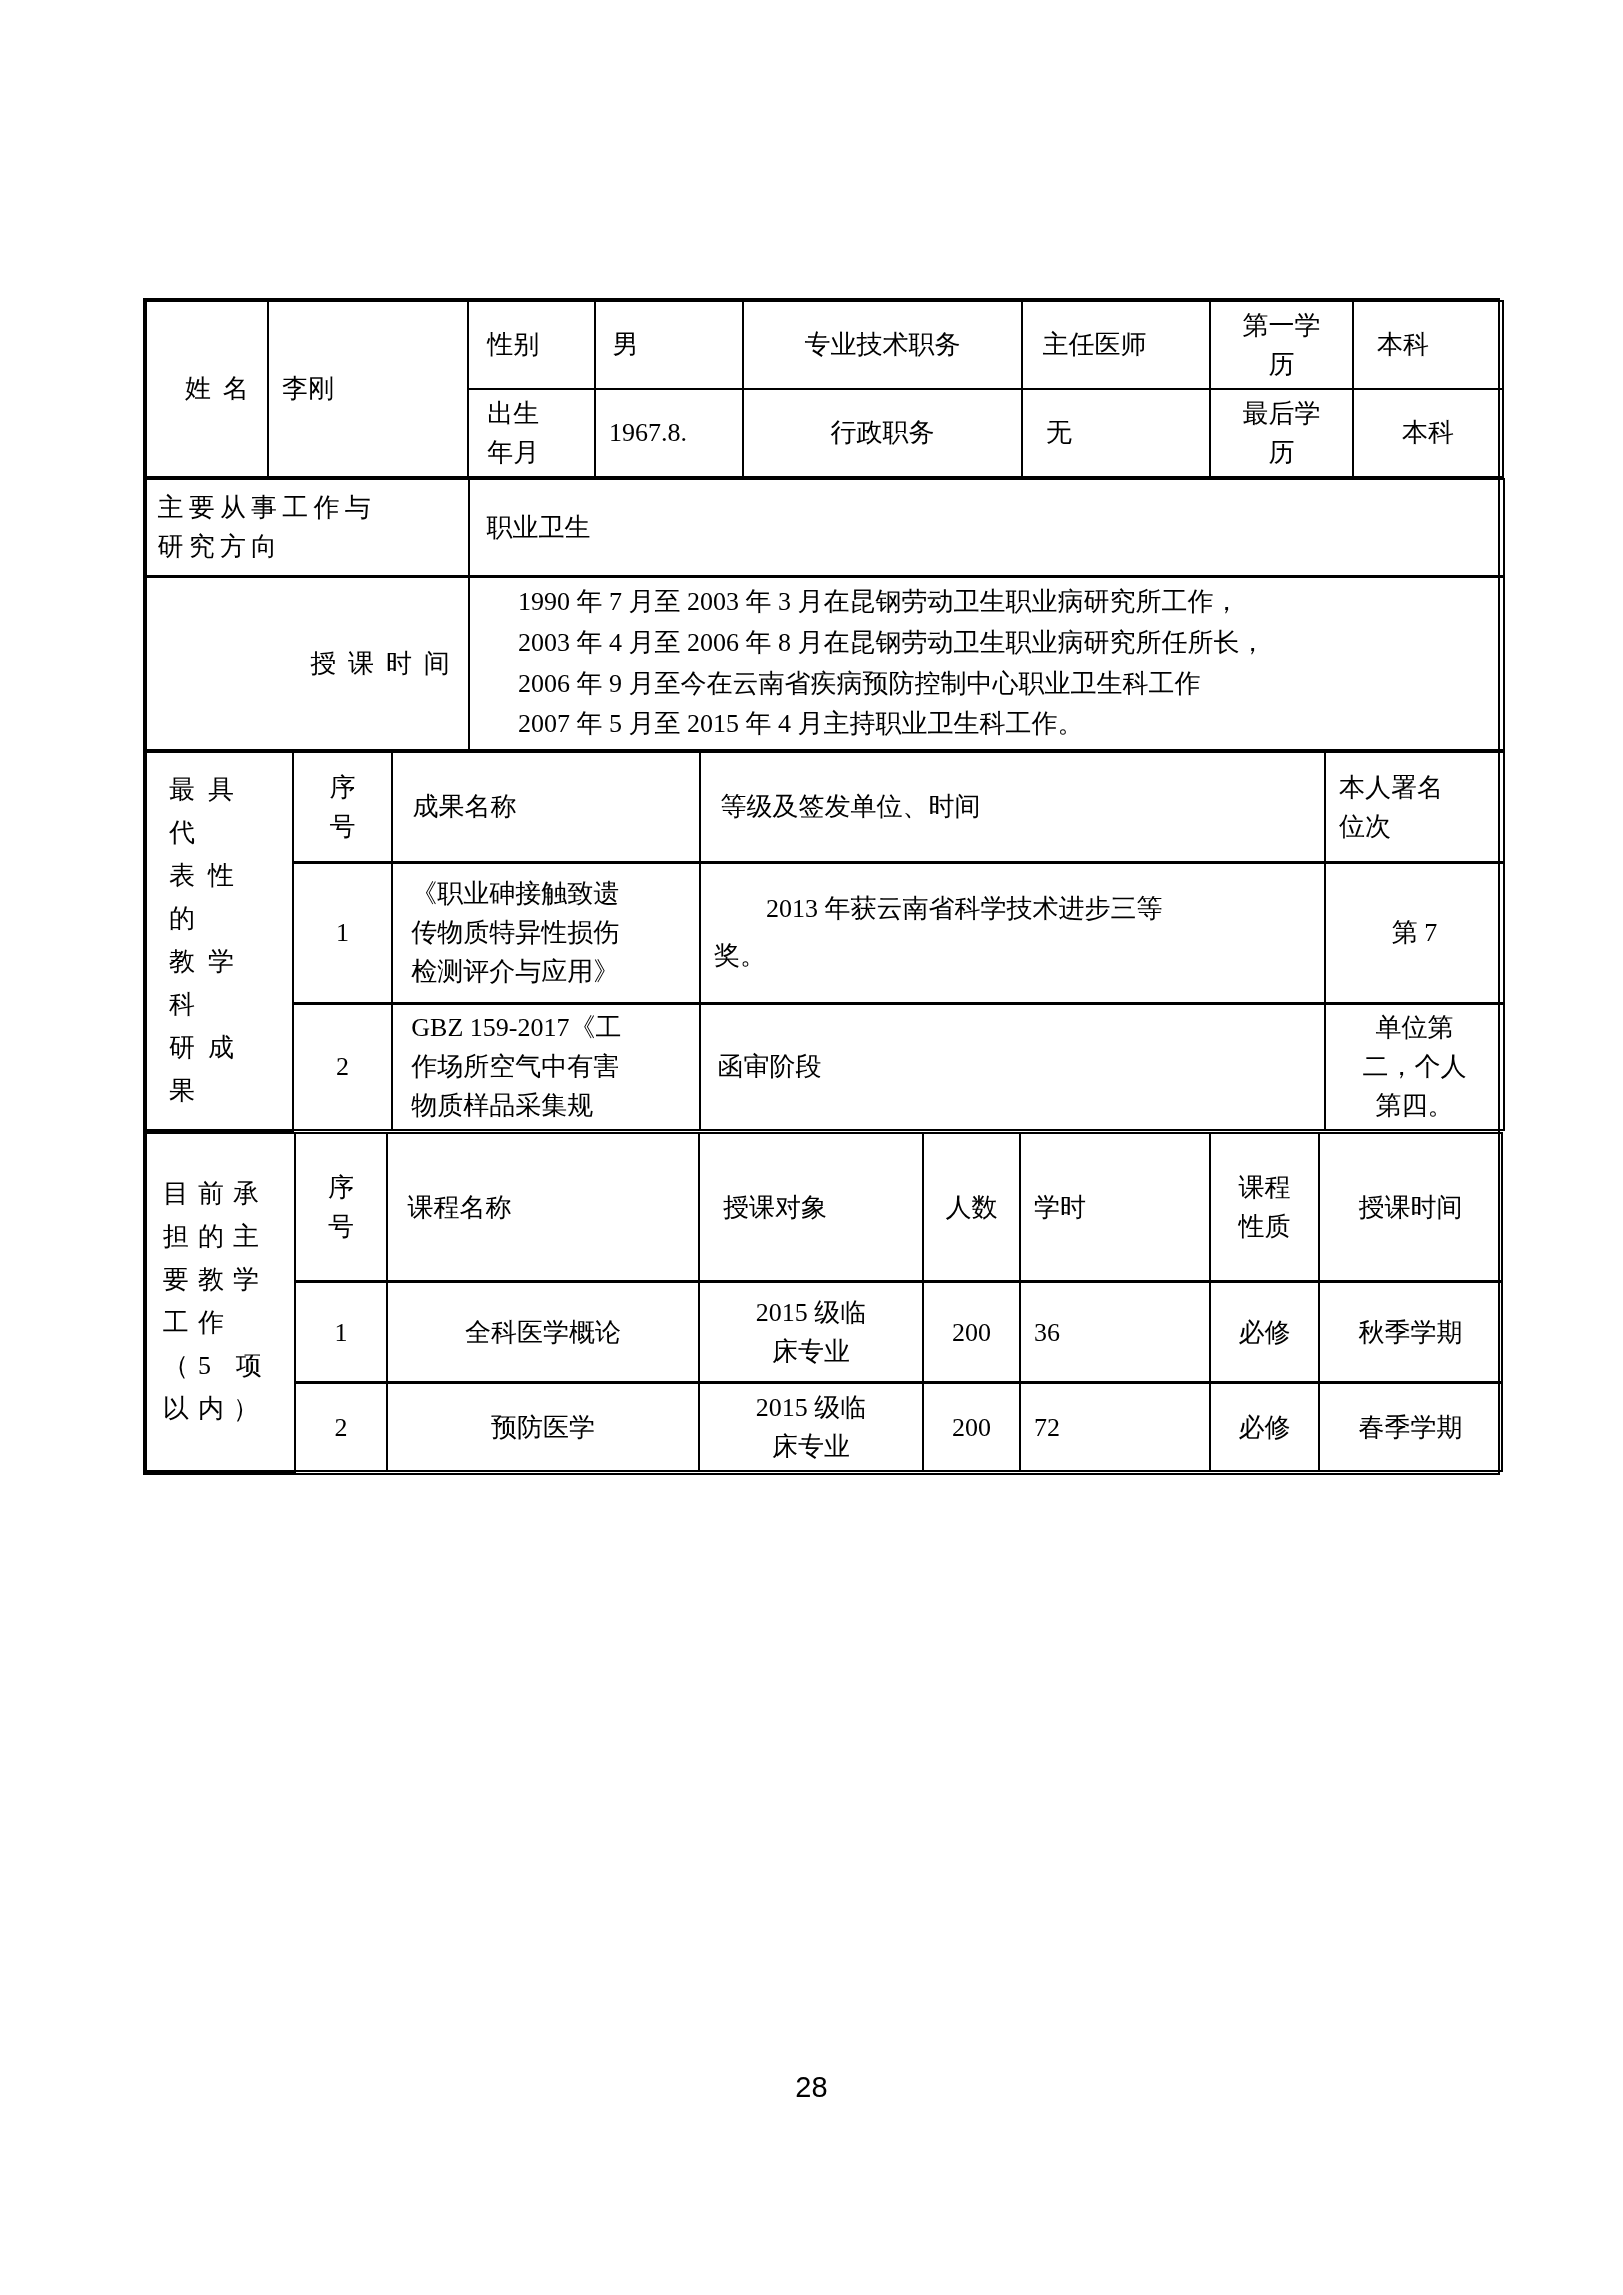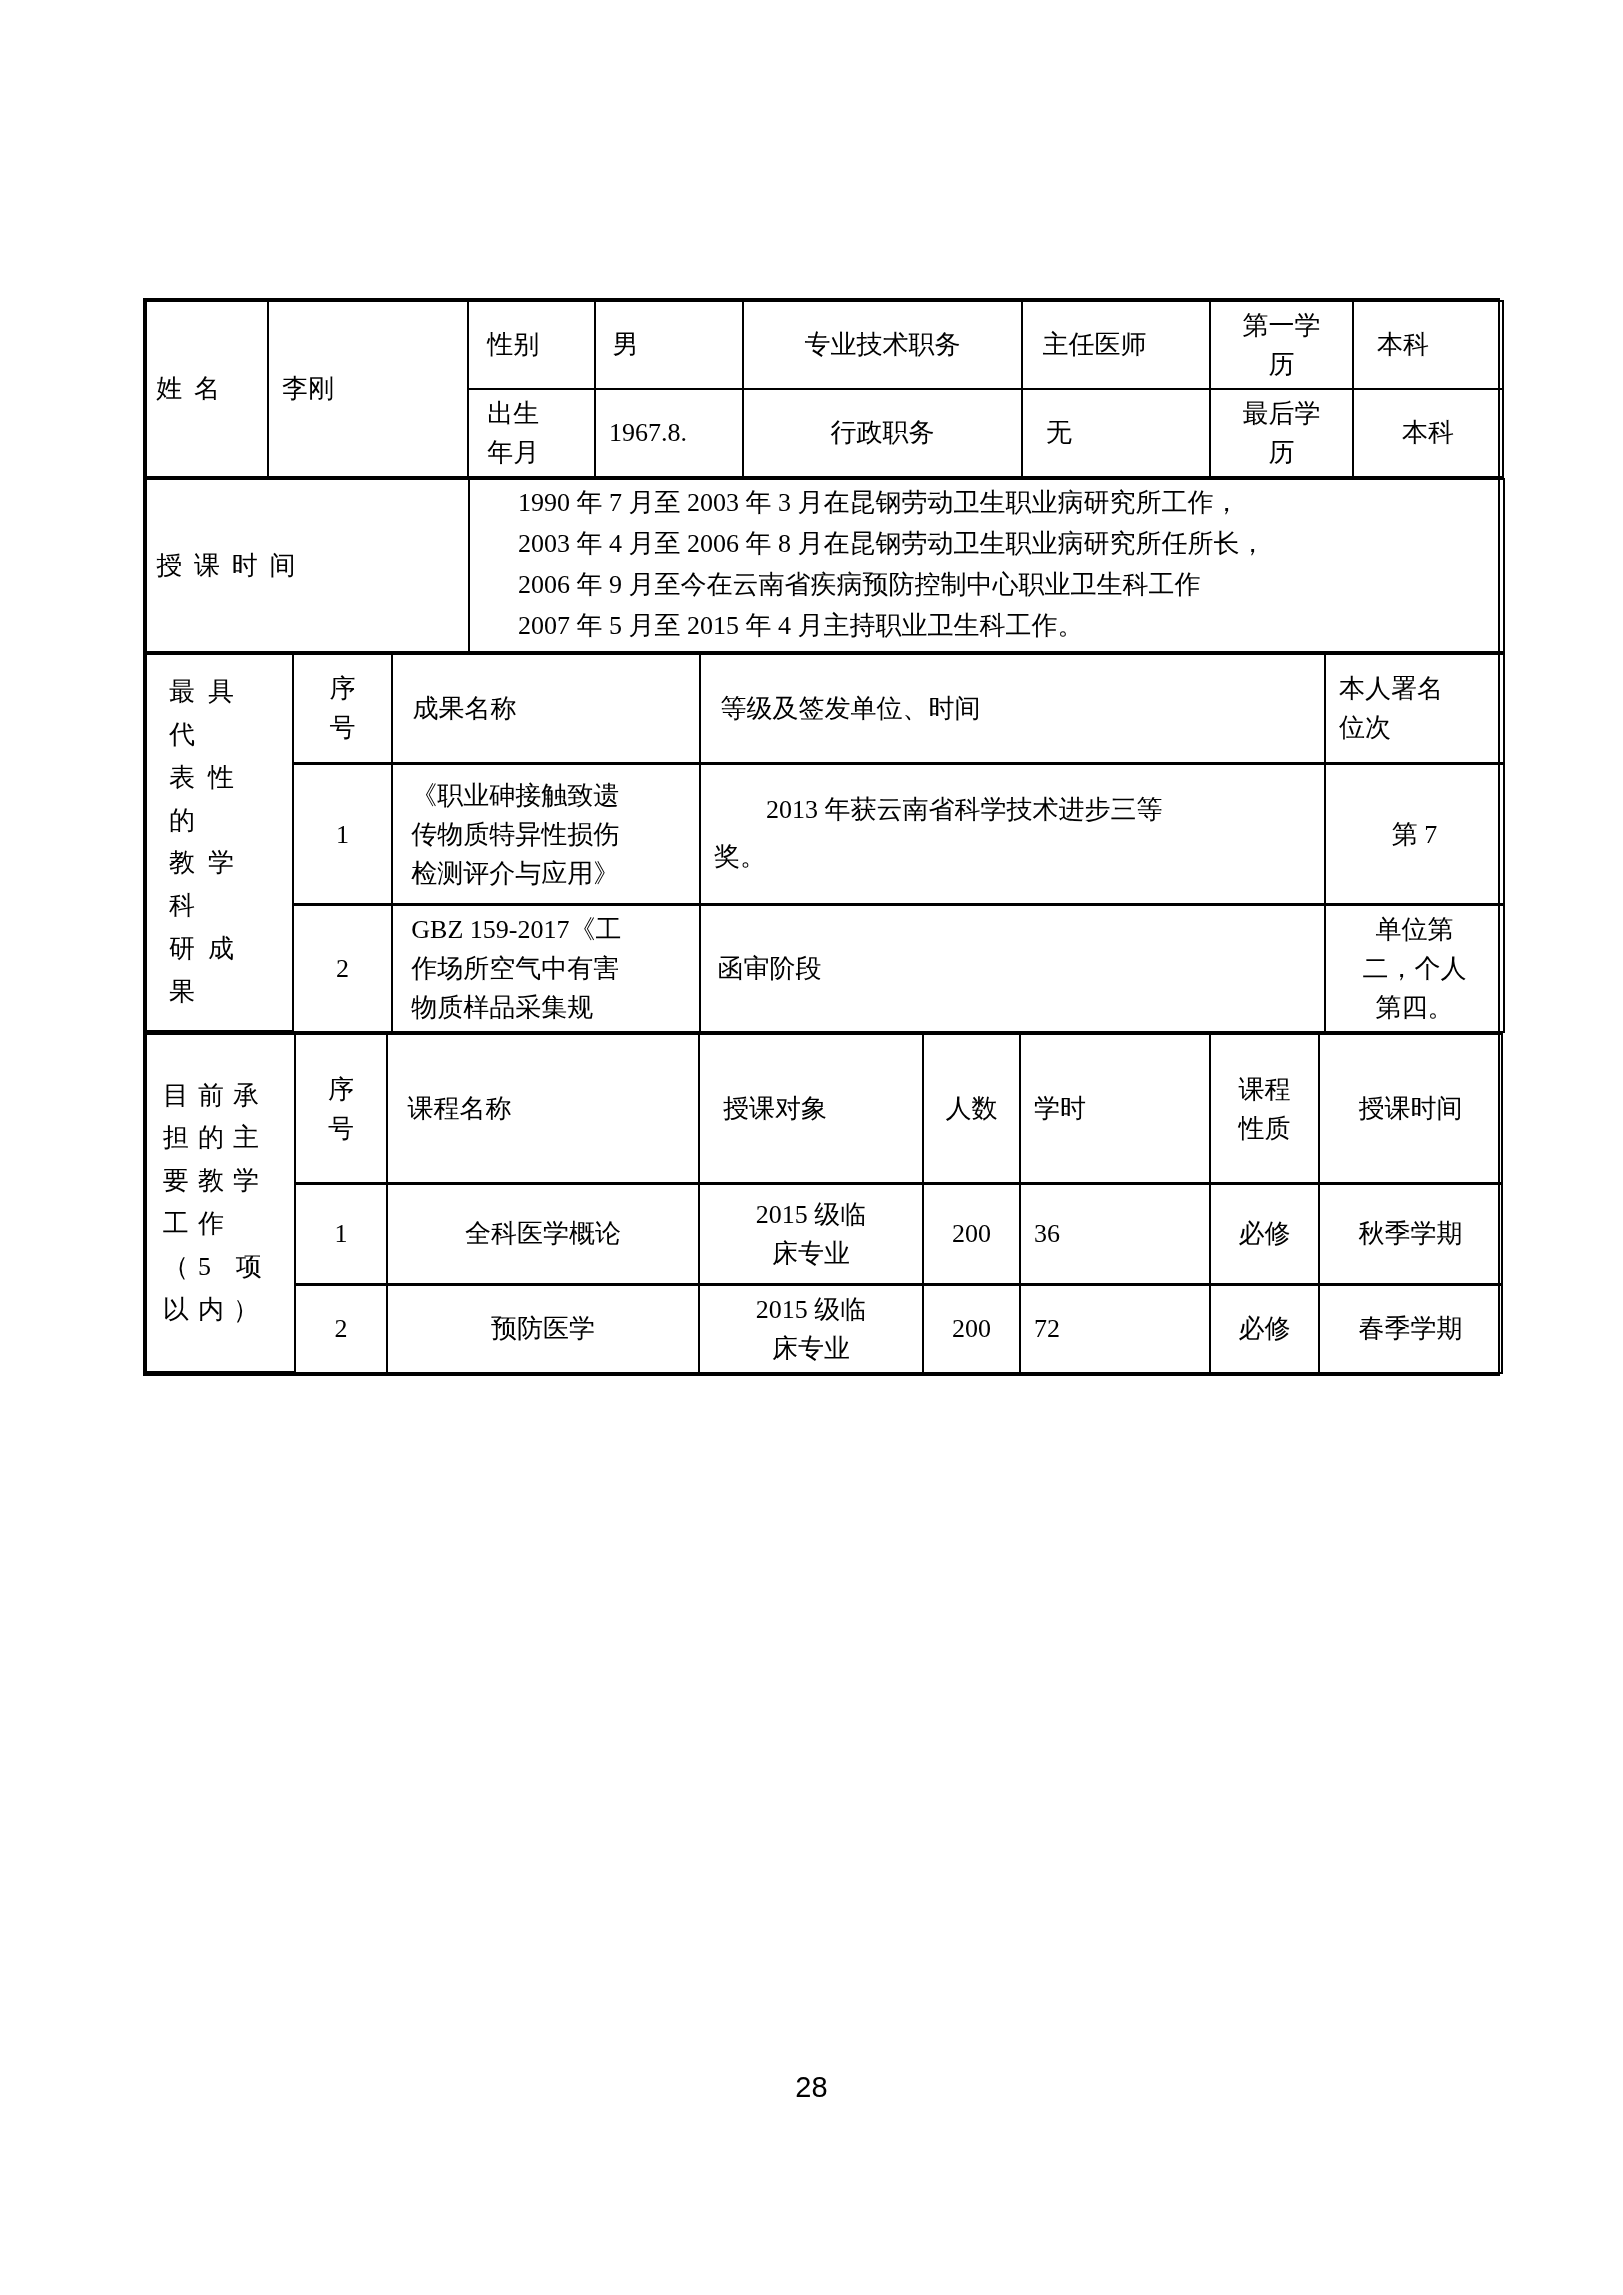--- a/index.html
+++ b/index.html
@@ -31,21 +31,21 @@
     text-align:left;
     padding:3.9px 6.5px;
     box-sizing:border-box;
     overflow:hidden;
     word-break:break-all;
   }
   tr.hb td{border-bottom-width:3.9px;}
   .ml{white-space:pre-line;}
   .c{text-align:center;}
   .lbl{letter-spacing:5.2px;padding-left:10.5px;}
-  .lbl-wide{letter-spacing:11.8px;padding-left:9.2px;}
+  .lbl-wide{letter-spacing:11.8px;padding-left:9.2px;text-align:right;}
   .seclbl{letter-spacing:13px;padding-left:22px;white-space:pre-line;line-height:1.65;}
   .pl20{padding-left:13px;}
   .pl25{padding-left:16.4px;}
   .pl28{padding-left:18.3px;}
   .pl30{padding-left:19.6px;}
   .pl35{padding-left:23px;}
   .resume{line-height:1.57;padding-left:48px;}
   .indent2{text-indent:2em;line-height:1.8;}
   .pagenum{
     position:absolute;
@@ -97,20 +97,25 @@
       </tr>
     </tbody>
       </table>
 
     <table>
       <colgroup>
         <col style="width:323px">
           <col style="width:1035px">
       </colgroup>
       <tbody>
+      <tr style="height:98px" class="hb">
+        <td class="ml lbl">主要从事工作与
+研究方向</td>
+        <td class="pl25">职业卫生</td>
+      </tr>
       <tr style="height:165px">
         <td class="lbl-wide">授课时间</td>
         <td class="ml pl20 resume">1990 年 7 月至 2003 年 3 月在昆钢劳动卫生职业病研究所工作，
 2003 年 4 月至 2006 年 8 月在昆钢劳动卫生职业病研究所任所长，
 2006 年 9 月至今在云南省疾病预防控制中心职业卫生科工作
 2007 年 5 月至 2015 年 4 月主持职业卫生科工作。</td>
       </tr>
     </tbody>
       </table>
 

